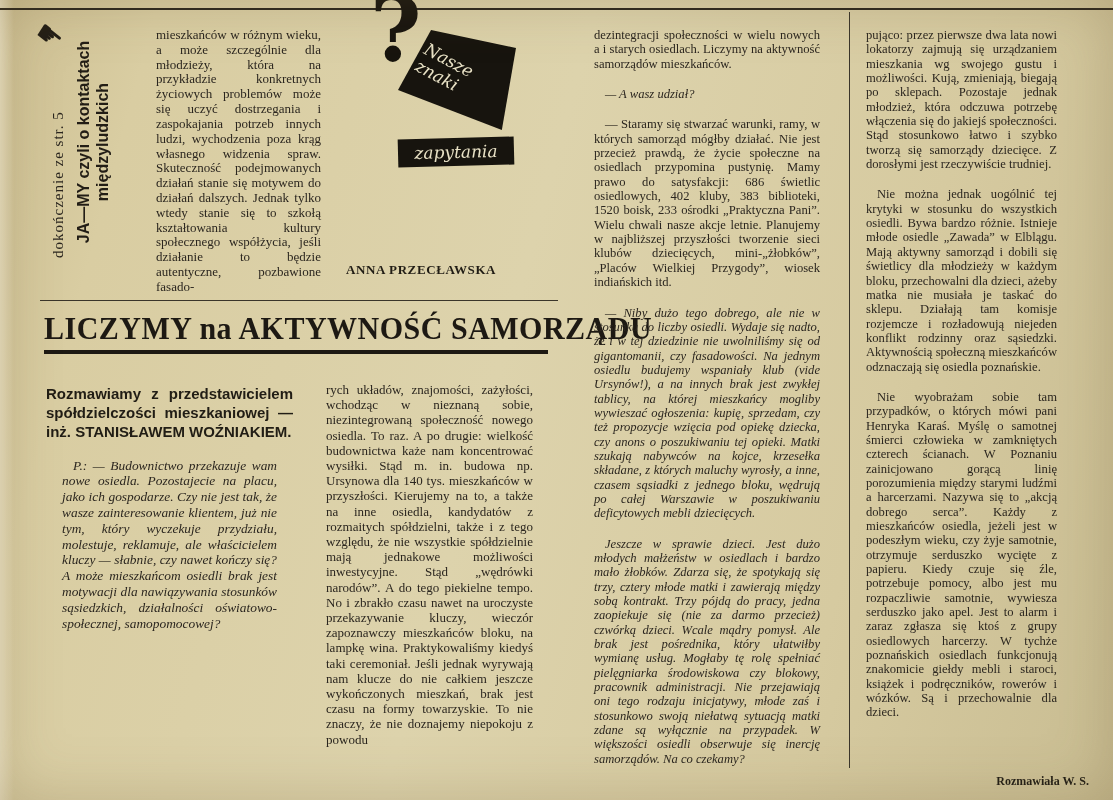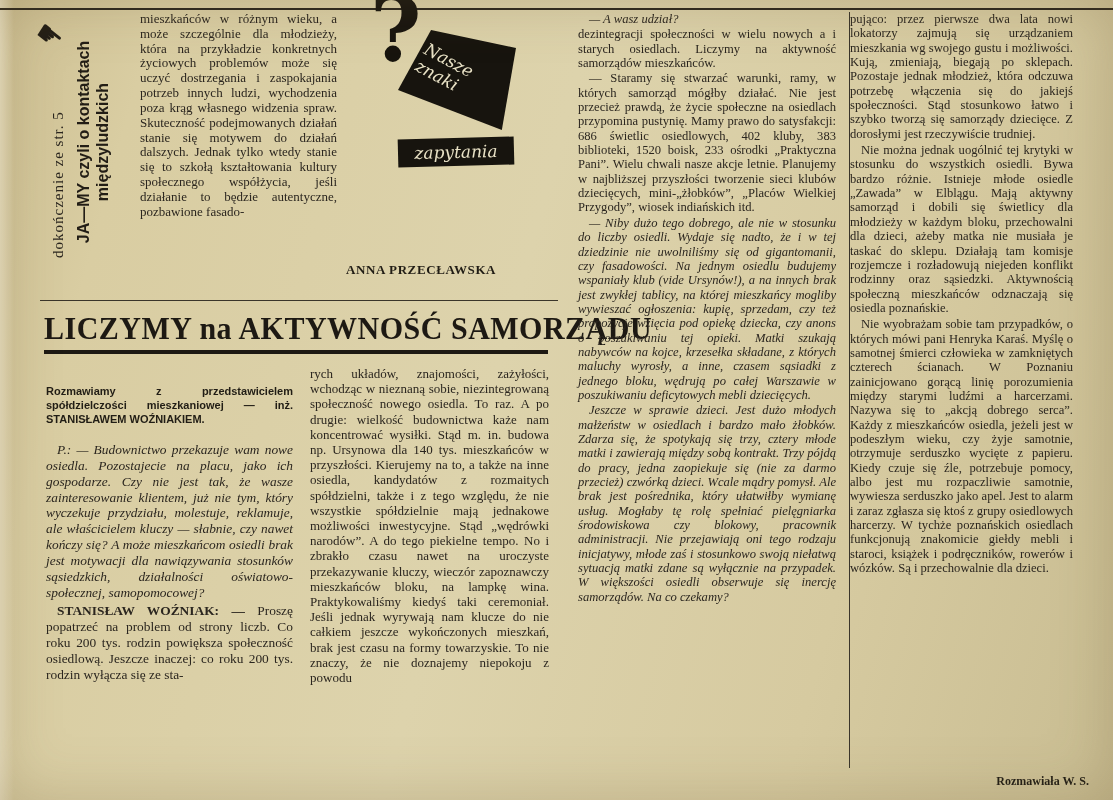--- a/index.html
+++ b/index.html
@@ -12,21 +12,21 @@
   .page::after { content:''; position:absolute; inset:0; pointer-events:none;
     box-shadow: inset 0 0 60px rgba(110,90,50,.28); }
   .edge-left { position:absolute; left:0; top:0; width:14px; height:100%;
     background:linear-gradient(90deg,#ece3c3,rgba(236,227,195,0)); }
 
   .rule-top  { position:absolute; left:0; top:8px; width:1113px; height:2px; background:#2b261d; }
   .rule-vert { position:absolute; left:849px; top:12px; width:1px; height:756px; background:#3a352a; }
   .rule-head-top { position:absolute; left:40px; top:300px; width:518px; height:1px; background:#3a352a; }
 
   .col { position:absolute; font-size:12.6px; line-height:1.14; }
-  .para { margin:0; text-align:justify; text-indent:11px;font-family:Liberation Serif, serif; }
+  .para { margin:16px; text-align:justify; text-indent:11px;font-family:Liberation Serif, serif; }
   .para.cont { text-indent:0; }
   .para.italic { font-style:italic; }
   .para b { font-weight:700; }
 
   
   .hand { position:absolute; left:36px; top:18px; font-size:30px; color:#211d15;
     transform:rotate(38deg); }
   .v-kicker { position:absolute; left:50px; top:258px; transform:rotate(-90deg);
     transform-origin:0 0; white-space:nowrap; font-size:15px; letter-spacing:1px; }
   .v-title { position:absolute; left:74px; top:268px; transform:rotate(-90deg);
@@ -54,21 +54,21 @@
     font-weight:700; letter-spacing:.6px; font-size:13px; text-align:left; color:#211d15; }
 
   
   #headline-block { position:absolute; left:44px; top:310px; width:504px;
     border-bottom:4px solid #1d1913; padding-bottom:6px; }
   #headline { font-weight:700; font-size:30px; white-space:nowrap; color:#1d1913;
     transform:scaleY(1.06); transform-origin:left top; letter-spacing:.5px; }
 
   
   #int-col1 { left:46px; top:384px; width:247px; font-size:13.4px; line-height:1.18; }
-  #int-intro { font-family:"Liberation Sans",sans-serif; font-weight:700; font-size:11px;
+  #int-intro { font-family:"Liberation Sans",sans-serif; font-weight:700; font-size:15px;
     line-height:1.28; text-align:justify; margin-bottom:16px; color:#211d15; }
   #int-col1 .para { margin-bottom:3px; }
   #int-col2 { left:310px; top:366px; width:239px; font-size:13px; line-height:1.17; }
   #col3 { left:578px; top:12px; width:258px; }
   #col3 .para { margin-bottom:1px; }
   #col4 { left:850px; top:12px; width:223px; }
   #col4 .para { margin-bottom:2px; }
   #byline-ws { position:absolute; left:866px; top:774px; width:223px; text-align:right;
     font-weight:700; font-size:12px; color:#211d15; }
 </style>
@@ -100,29 +100,28 @@
   <div id="top-byline">ANNA PRZECŁAWSKA</div>
 
   <div id="headline-block">
     <div id="headline">LICZYMY na AKTYWNOŚĆ SAMORZĄDU</div>
   </div>
 
   <div class="col" id="int-col1">
     <div id="int-intro">Rozmawiamy z przedstawicielem spółdzielczości mieszkaniowej — inż. STANISŁAWEM WOŹNIAKIEM.</div>
     <div>
         <p class="para italic">P.: — Budownictwo przekazuje wam nowe osiedla. Pozostajecie na placu, jako ich gospodarze. Czy nie jest tak, że wasze zainteresowanie klientem, już nie tym, który wyczekuje przydziału, molestuje, reklamuje, ale właścicielem kluczy — słabnie, czy nawet kończy się? A może mieszkańcom osiedli brak jest motywacji dla nawiązywania stosunków sąsiedzkich, działalności oświatowo-społecznej, samopomocowej?</p>
-        <p class="para"><b>STANISŁAW WOŹNIAK: — </b>Proszę popatrzeć na problem od strony liczb. Co roku 200 tys. rodzin powiększa społeczność osiedlową. Jeszcze inaczej: co roku 200 tys. rodzin wyłącza się ze sta-</p>
       </div>
   </div>
   <div class="col" id="int-col2">
       <p class="para cont">rych układów, znajomości, zażyłości, wchodząc w nieznaną sobie, niezintegrowaną społeczność nowego osiedla. To raz. A po drugie: wielkość budownictwa każe nam koncentrować wysiłki. Stąd m. in. budowa np. Ursynowa dla 140 tys. mieszkańców w przyszłości. Kierujemy na to, a także na inne osiedla, kandydatów z rozmaitych spółdzielni, także i z tego względu, że nie wszystkie spółdzielnie mają jednakowe możliwości inwestycyjne. Stąd „wędrówki narodów”. A do tego piekielne tempo. No i zbrakło czasu nawet na uroczyste przekazywanie kluczy, wieczór zapoznawczy mieszkańców bloku, na lampkę wina. Praktykowaliśmy kiedyś taki ceremoniał. Jeśli jednak wyrywają nam klucze do nie całkiem jeszcze wykończonych mieszkań, brak jest czasu na formy towarzyskie. To nie znaczy, że nie doznajemy niepokoju z powodu</p>
     </div>
   <div class="col" id="col3">
+      <p class="para cont">dezintegracji społeczności w wielu nowych a i starych osiedlach. Liczymy na aktywność samorządów mieszkańców.</p>
       <p class="para italic">— A wasz udział?</p>
-      <p class="para cont">dezintegracji społeczności w wielu nowych a i starych osiedlach. Liczymy na aktywność samorządów mieszkańców.</p>
       <p class="para">— Staramy się stwarzać warunki, ramy, w których samorząd mógłby działać. Nie jest przecież prawdą, że życie społeczne na osiedlach przypomina pustynię. Mamy prawo do satysfakcji: 686 świetlic osiedlowych, 402 kluby, 383 biblioteki, 1520 boisk, 233 ośrodki „Praktyczna Pani”. Wielu chwali nasze akcje letnie. Planujemy w najbliższej przyszłości tworzenie sieci klubów dziecięcych, mini-„żłobków”, „Placów Wielkiej Przygody”, wiosek indiańskich itd.</p>
       <p class="para italic">— Niby dużo tego dobrego, ale nie w stosunku do liczby osiedli. Wydaje się nadto, że i w tej dziedzinie nie uwolniliśmy się od gigantomanii, czy fasadowości. Na jednym osiedlu budujemy wspaniały klub (vide Ursynów!), a na innych brak jest zwykłej tablicy, na której mieszkańcy mogliby wywieszać ogłoszenia: kupię, sprzedam, czy też propozycje wzięcia pod opiekę dziecka, czy anons o poszukiwaniu tej opieki. Matki szukają nabywców na kojce, krzesełka składane, z których maluchy wyrosły, a inne, czasem sąsiadki z jednego bloku, wędrują po całej Warszawie w poszukiwaniu deficytowych mebli dziecięcych.</p>
       <p class="para italic">Jeszcze w sprawie dzieci. Jest dużo młodych małżeństw w osiedlach i bardzo mało żłobków. Zdarza się, że spotykają się trzy, cztery młode matki i zawierają między sobą kontrakt. Trzy pójdą do pracy, jedna zaopiekuje się (nie za darmo przecież) czwórką dzieci. Wcale mądry pomysł. Ale brak jest pośrednika, który ułatwiłby wymianę usług. Mogłaby tę rolę spełniać pielęgniarka środowiskowa czy blokowy, pracownik administracji. Nie przejawiają oni tego rodzaju inicjatywy, młode zaś i stosunkowo swoją niełatwą sytuacją matki zdane są wyłącznie na przypadek. W większości osiedli obserwuje się inercję samorządów. Na co czekamy?</p>
     </div>
   <div class="col" id="col4">
       <p class="para cont">pująco: przez pierwsze dwa lata nowi lokatorzy zajmują się urządzaniem mieszkania wg swojego gustu i możliwości. Kują, zmieniają, biegają po sklepach. Pozostaje jednak młodzież, która odczuwa potrzebę włączenia się do jakiejś społeczności. Stąd stosunkowo łatwo i szybko tworzą się samorządy dziecięce. Z dorosłymi jest rzeczywiście trudniej.</p>
       <p class="para">Nie można jednak uogólnić tej krytyki w stosunku do wszystkich osiedli. Bywa bardzo różnie. Istnieje młode osiedle „Zawada” w Elblągu. Mają aktywny samorząd i dobili się świetlicy dla młodzieży w każdym bloku, przechowalni dla dzieci, ażeby matka nie musiała je taskać do sklepu. Działają tam komisje rozjemcze i rozładowują niejeden konflikt rodzinny oraz sąsiedzki. Aktywnością społeczną mieszkańców odznaczają się osiedla poznańskie.</p>
       <p class="para">Nie wyobrażam sobie tam przypadków, o których mówi pani Henryka Karaś. Myślę o samotnej śmierci człowieka w zamkniętych czterech ścianach. W Poznaniu zainicjowano gorącą linię porozumienia między starymi ludźmi a harcerzami. Nazywa się to „akcją dobrego serca”. Każdy z mieszkańców osiedla, jeżeli jest w podeszłym wieku, czy żyje samotnie, otrzymuje serduszko wycięte z papieru. Kiedy czuje się źle, potrzebuje pomocy, albo jest mu rozpaczliwie samotnie, wywiesza serduszko jako apel. Jest to alarm i zaraz zgłasza się ktoś z grupy osiedlowych harcerzy. W tychże poznańskich osiedlach funkcjonują znakomicie giełdy mebli i staroci, książek i podręczników, rowerów i wózków. Są i przechowalnie dla dzieci.</p>
     </div>
   <div id="byline-ws">Rozmawiała W. S.</div>

